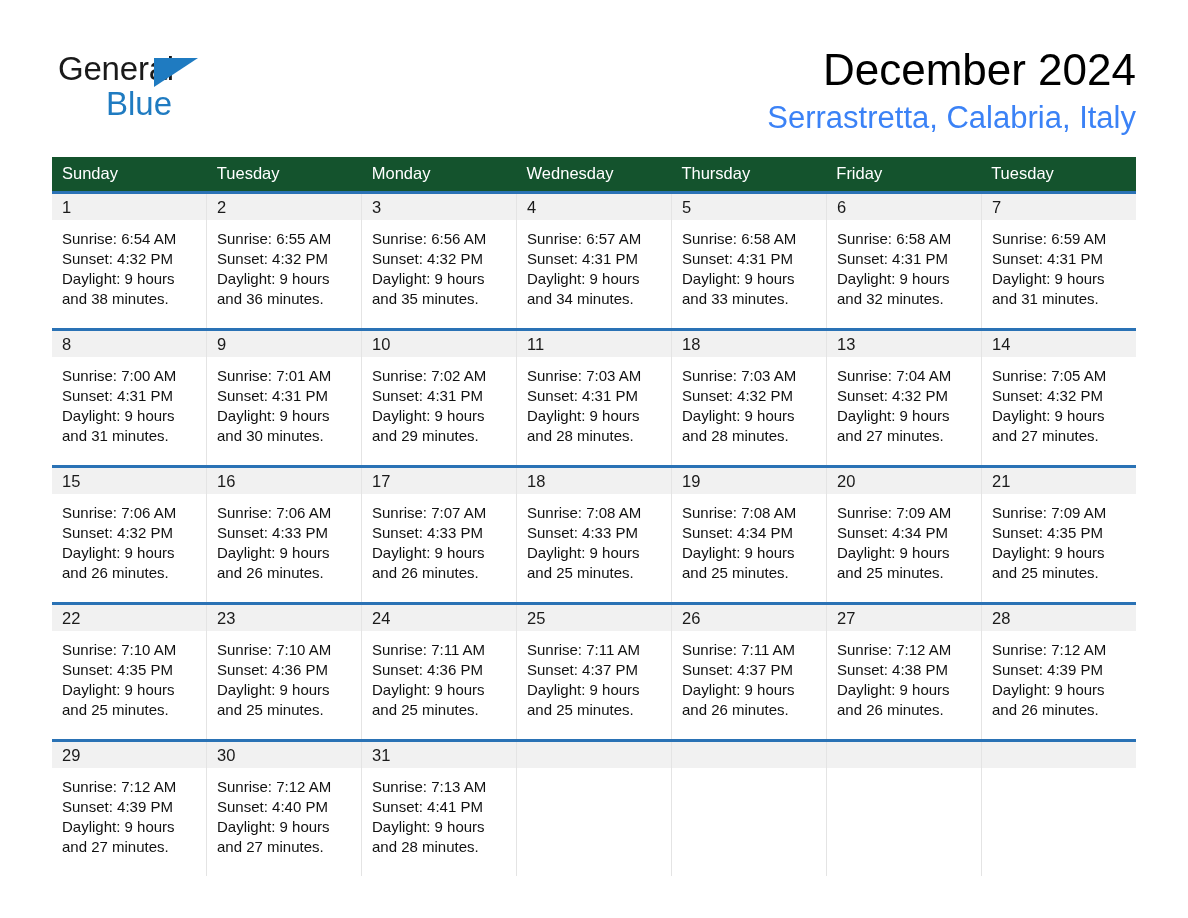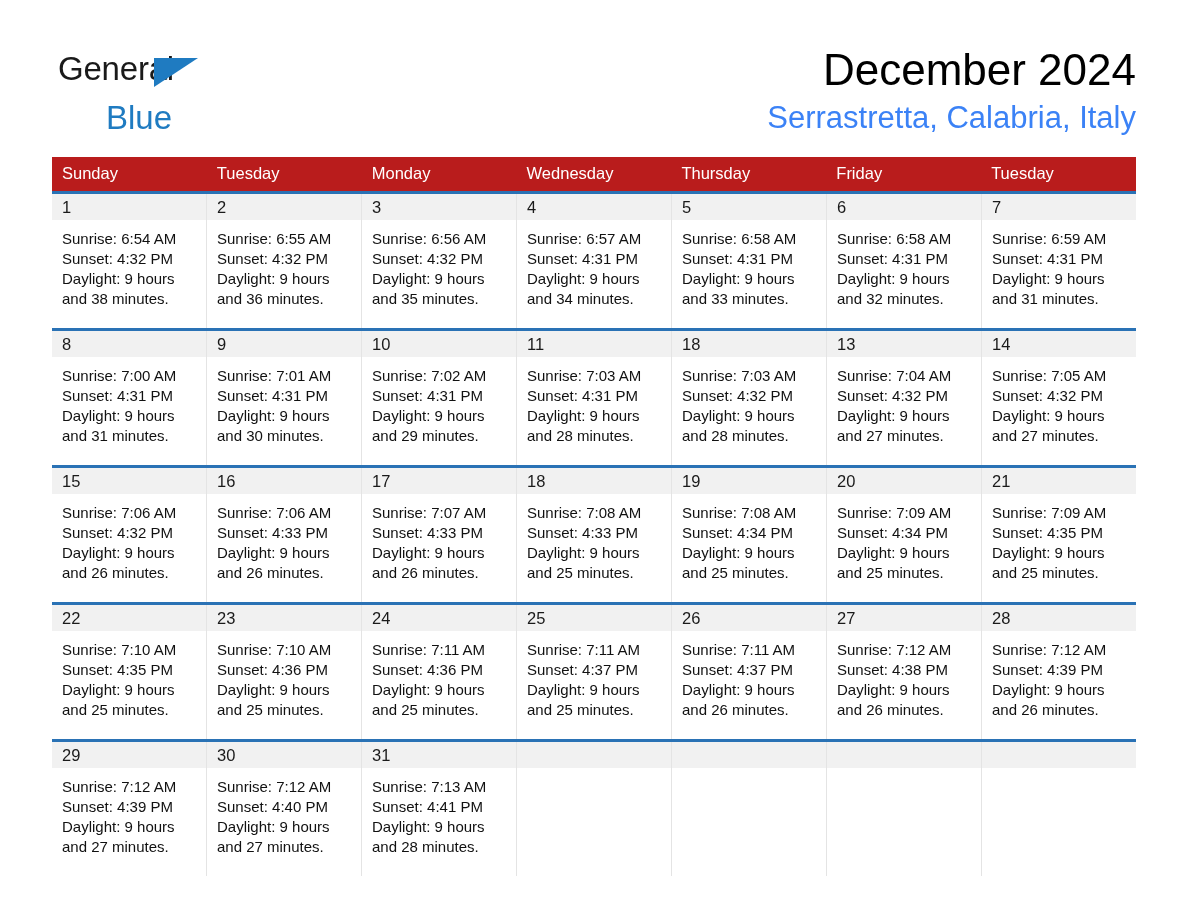--- a/index.html
+++ b/index.html
@@ -54,21 +54,21 @@
     height: 0;
     border-top: 29px solid #1f7bc1;
     border-right: 44px solid transparent;
   }
   .brand-row2 {
     display: block;
     font-size: 33px;
     line-height: 33px;
     color: #1f7bc1;
     margin-left: 48px;
-    margin-top: 15px;
+    margin-top: 1px;
     white-space: nowrap;
   }
 
   .title-block {
     position: absolute;
     right: 52px;
     top: 44px;
     text-align: right;
   }
   .month-title {
@@ -89,21 +89,21 @@
   
   .calendar {
     position: absolute;
     left: 52px;
     top: 157px;
     width: 1084px;
   }
   .weekdays {
     display: flex;
     width: 100%;
-    background: #b91c1c;
+    background: #14532d;
   }
   .weekday {
     flex: 1 1 0;
     box-sizing: border-box;
     padding: 7px 0 8px 10px;
     color: #ffffff;
     font-size: 16.5px;
     line-height: 19px;
     white-space: nowrap;
   }

